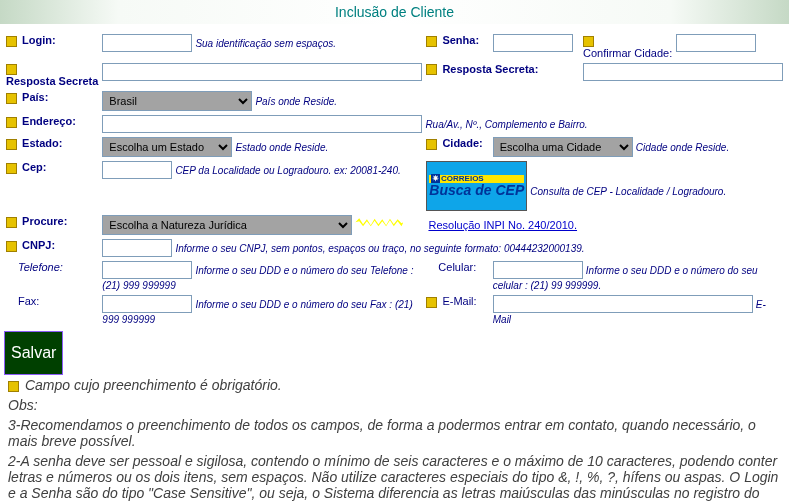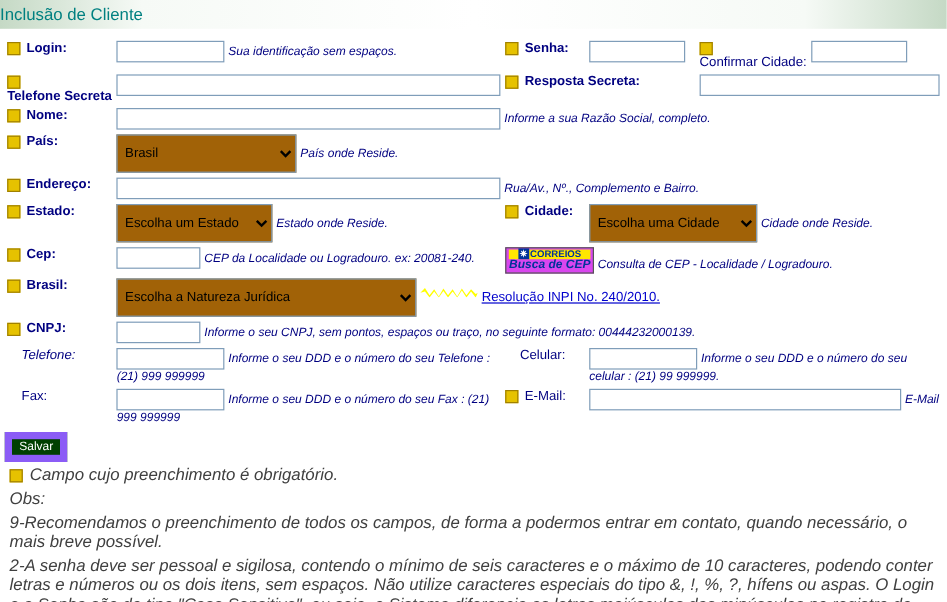--- a/index.html
+++ b/index.html
@@ -4,20 +4,21 @@
 <style>
   body {
     margin: 0;
     font-family: Verdana, Arial, sans-serif;
     font-size: 11px;
     color: #000;
     width: 789px;
   }
   .header {
     background: linear-gradient(to right, #c5d9c5 0%, #f6faf6 15%, #fff 50%, #f6faf6 85%, #c5d9c5 100%);
+    text-align: center;
     padding: 4px 0;
   }
   .header-title {
     color: #008080;
     font-size: 14px;
     font-weight: normal;
   }
   .form-area {
     padding: 8px 4px 4px 4px;
   }
@@ -51,68 +52,68 @@
   }
   input[type=text], select {
     font-family: Verdana, Arial, sans-serif;
     font-size: 11px;
     border: 1px solid #7f9db9;
     height: 18px;
     box-sizing: border-box;
     padding: 1px 2px;
   }
   select {
-    background: #a16207;
-    height: 32px;
+    background: #a3a3a3;
+    height: 20px;
   }
   .save-btn {
     background: #004000;
     color: #fff;
-    font-size: 10px;
-    padding: 1px 6px;
-    border: 6px solid #8b5cf6;
+    font-size: 16px;
+    padding: 12px 6px;
+    border: 1px solid #8b5cf6;
     cursor: pointer;
   }
   .correios {
     display: inline-block;
     border: 1px solid #555;
     font-size: 9px;
     line-height: 1;
-    padding: 1px 2px;
-    background: #d946ef;
-    text-align: center;
+    padding: 13px 2px;
+    background: #0ea5e9;
+    text-align: left;
   }
   .correios .top {
     background: #ffe600;
     color: #003399;
     font-weight: bold;
     padding: 0 2px;
     font-size: 8px;
   }
   .correios .top .logo {
     background:#003399; color:#fff; padding:0 1px; margin-right:1px;
   }
   .correios .bot {
     color: #003399;
     font-weight: bold;
     font-style: italic;
-    font-size: 10px;
+    font-size: 14px;
   }
   .yellow-scribble {
     display:inline-block;
     width:48px; height:14px;
     position:relative;
   }
   .yellow-scribble::before {
     content:"";
     position:absolute; inset:2px 0;
     background:#ffff00;
     clip-path: polygon(0 50%,8% 10%,16% 70%,24% 20%,32% 80%,40% 15%,48% 70%,56% 20%,64% 80%,72% 15%,80% 70%,88% 20%,96% 60%,100% 50%,96% 90%,88% 40%,80% 90%,72% 30%,64% 90%,56% 40%,48% 90%,40% 35%,32% 90%,24% 40%,16% 90%,8% 40%);
   }
-  a.link { color:#0000cc; text-decoration:underline; }
+  a.link { color:#0000cc; text-decoration:underline;margin-left:22px; }
   .mandatory-note, .obs {
     font-size: 14px;
     font-style: italic;
     color: #404040;
     padding: 2px 4px;
   }
   .voltar-area {
     text-align: center;
     margin-top: 10px;
   }
@@ -160,44 +161,34 @@
     <span class="lbl" style="font-weight:normal;">Confirmar Cidade:</span>
   </td>
   <td>
     <input type="text" style="width: 80px;">
   </td>
 </tr>
 
 <tr>
   <td>
     <span class="marker"></span>
-    <span class="lbl">Telefone Secreta</span>
+    <span class="lbl">Resposta Secreta</span>
   </td>
   <td colspan="3">
     <input type="text" style="width: 320px;">
   </td>
   <td colspan="2">
     <span class="marker"></span>
     <span class="lbl">Resposta Secreta:</span>
   </td>
   <td colspan="2">
     <input type="text" style="width: 200px;">
   </td>
 </tr>
 
-<tr>
-  <td>
-    <span class="marker"></span>
-    <span class="lbl">Nome:</span>
-  </td>
-  <td colspan="7">
-    <input type="text" style="width: 320px;">
-    <span class="hint">Informe a sua Razão Social, completo.</span>
-  </td>
-</tr>
 
 <tr>
   <td>
     <span class="marker"></span>
     <span class="lbl">País:</span>
   </td>
   <td colspan="7">
     <select style="width:150px"><option>Brasil</option></select>
     <span class="hint">País onde Reside.</span>
   </td>
@@ -247,21 +238,21 @@
       <div class="top"><span class="logo">✷</span><span>CORREIOS</span></div>
       <div class="bot">Busca de CEP</div>
     </span>
     <span class="hint">Consulta de CEP - Localidade / Logradouro.</span>
   </td>
 </tr>
 
 <tr>
   <td>
     <span class="marker"></span>
-    <span class="lbl">Brasil:</span>
+    <span class="lbl">Procure:</span>
   </td>
   <td colspan="7">
     <select style="width:250px"><option>Escolha a Natureza Jurídica</option></select>
     <span class="yellow-scribble"></span>
     <a href="#" class="link">Resolução INPI No. 240/2010.</a>
   </td>
 </tr>
 
 <tr>
   <td>
@@ -315,21 +306,21 @@
 <div style="margin-top:4px;">
   <button class="save-btn">Salvar</button>
 </div>
 
 <div class="mandatory-note">
   <span class="marker"></span>
   <span>Campo cujo preenchimento é obrigatório.</span>
 </div>
 
 <div class="obs">Obs:</div>
-<div class="obs">9-Recomendamos o preenchimento de todos os campos, de forma a podermos entrar em contato, quando necessário, o mais breve possível.</div>
+<div class="obs">3-Recomendamos o preenchimento de todos os campos, de forma a podermos entrar em contato, quando necessário, o mais breve possível.</div>
 <div class="obs">2-A senha deve ser pessoal e sigilosa, contendo o mínimo de seis caracteres e o máximo de 10 caracteres, podendo conter letras e números ou os dois itens, sem espaços. Não utilize caracteres especiais do tipo &amp;, !, %, ?, hífens ou aspas. O Login e a Senha são do tipo "Case Sensitive", ou seja, o Sistema diferencia as letras maiúsculas das minúsculas no registro do Login e Senha. Recomenda-se não utilizar sua senha pessoal do banco. Procure utilizar uma senha que não seja de fácil identificação por parte de terceiros. Recomenda-se, por motivo de segurança, a troca da Senha periodicamente.</div>
 
 <div class="voltar-area">
   <div class="voltar-btn">
     <svg viewBox="0 0 24 24">
       <path d="M12 5V2L7 7l5 5V9c3.3 0 6 2.7 6 6 0 1-.25 1.95-.7 2.8l1.46 1.46C19.54 18 20 16.55 20 15c0-4.4-3.6-8-8-8z" fill="#008000"></path>
     </svg>
   </div>
 </div>
 

